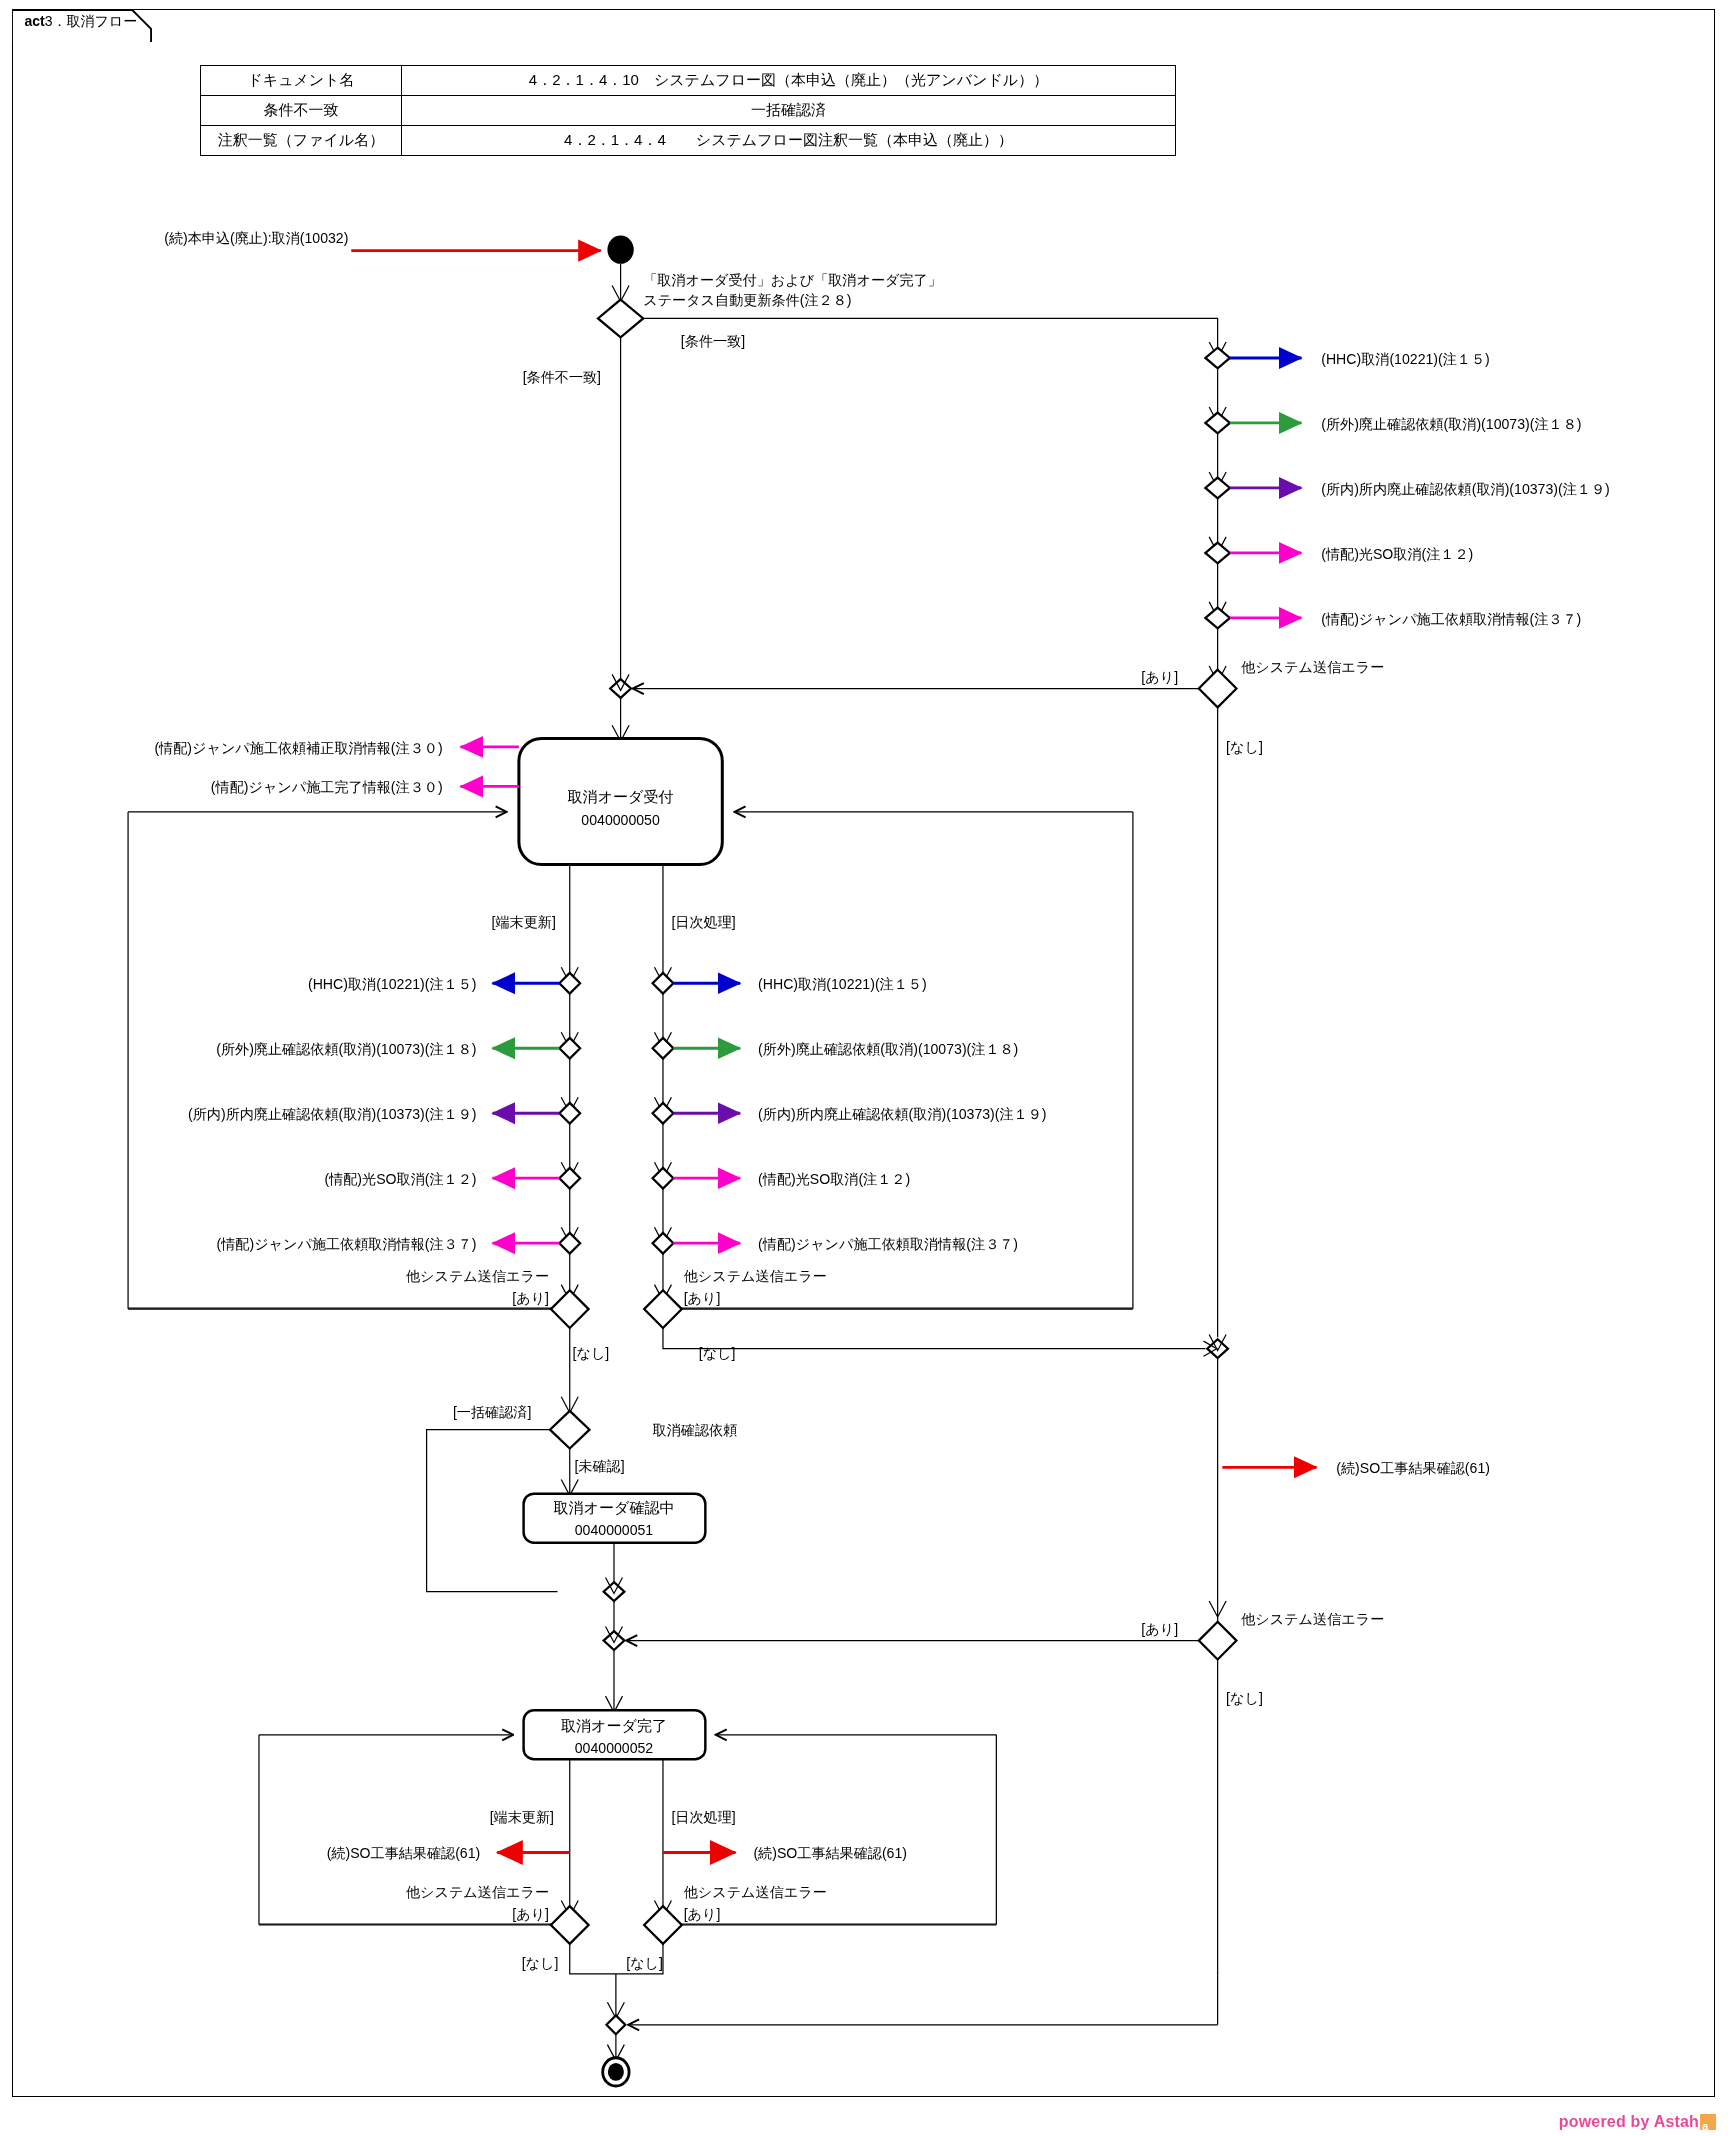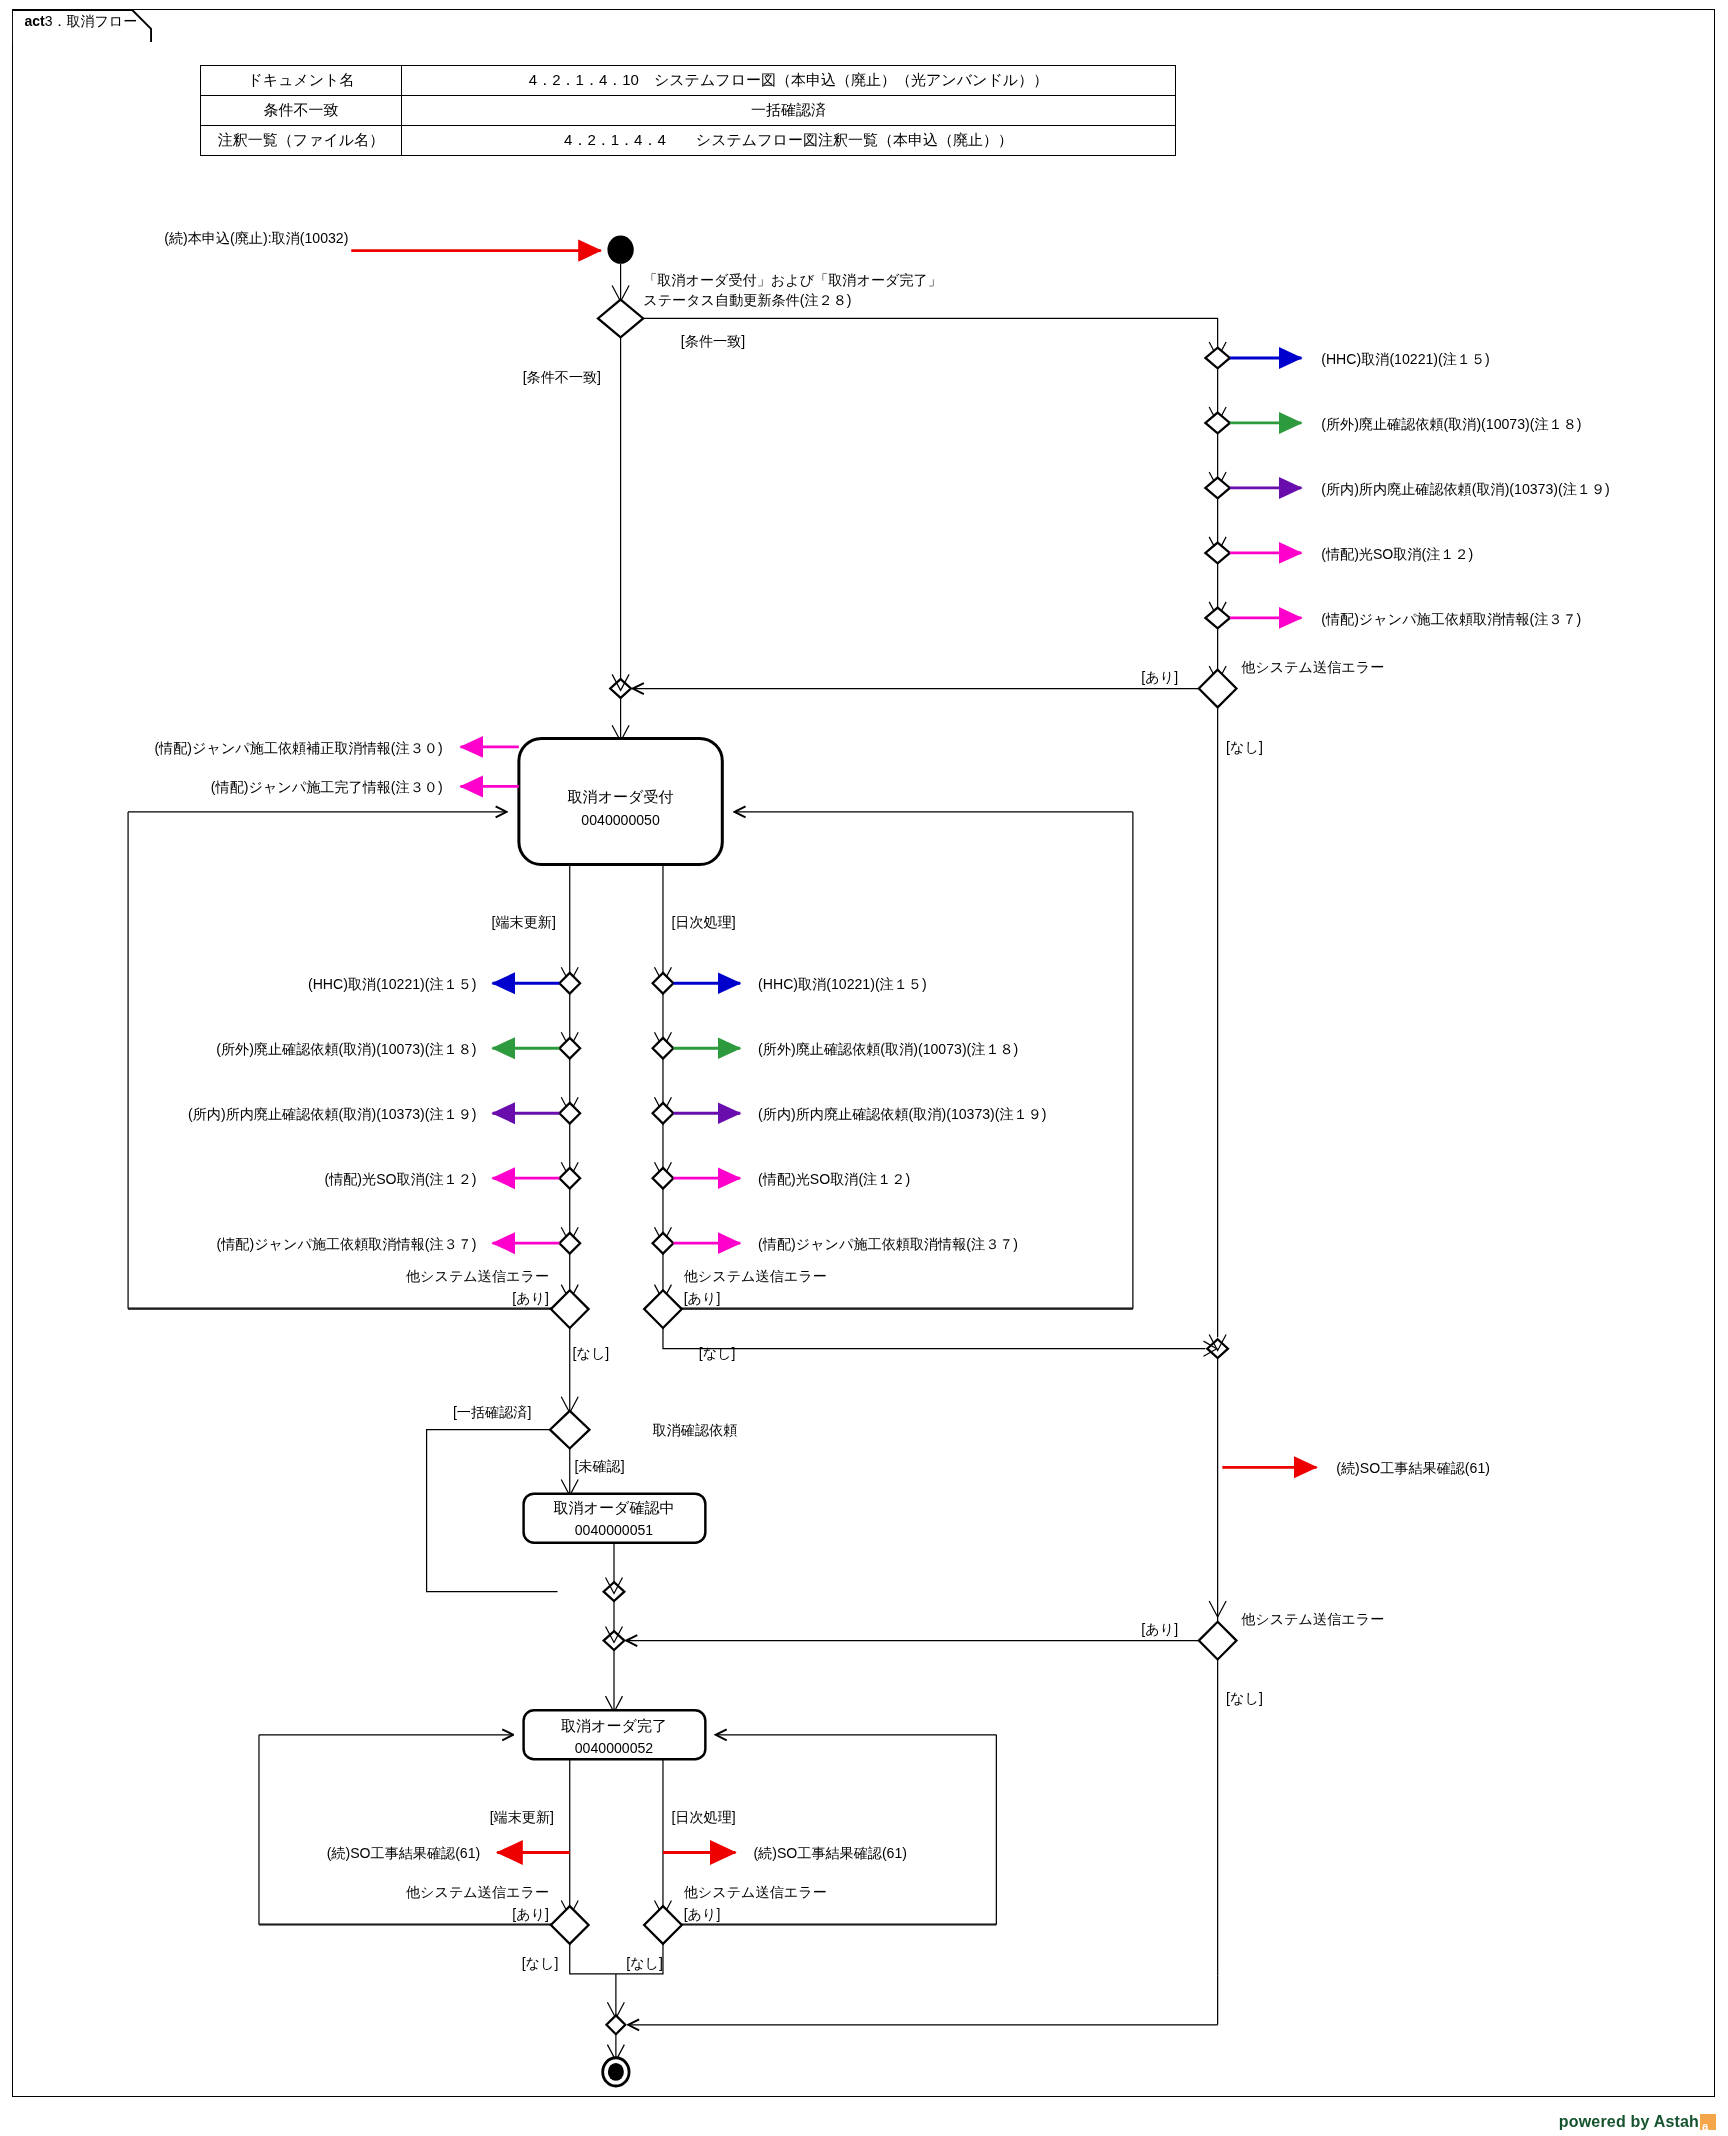--- a/index.html
+++ b/index.html
@@ -80,21 +80,21 @@
   .dia{stroke:#000;stroke-width:2.4;fill:#fff;}
   .dia-sm{stroke:#000;stroke-width:2.4;fill:#fff;}
   .act{stroke:#000;stroke-width:3.2;fill:#fff;}
   .act-sm{stroke:#000;stroke-width:2.6;fill:#fff;}
   
   #watermark{
     position:absolute;
     right:13px; bottom:5.6px;
     font-size:16px;
     font-weight:bold;
-    color:#14532d;
+    color:#ec4899;
     letter-spacing:0.2px;
     white-space:nowrap;
   }
   #wm-logo{
     display:inline-block;
     width:16px;height:16px;
     vertical-align:-2.8px;
     margin-left:0.9px;
     background:#f5a64a;
     position:relative;

